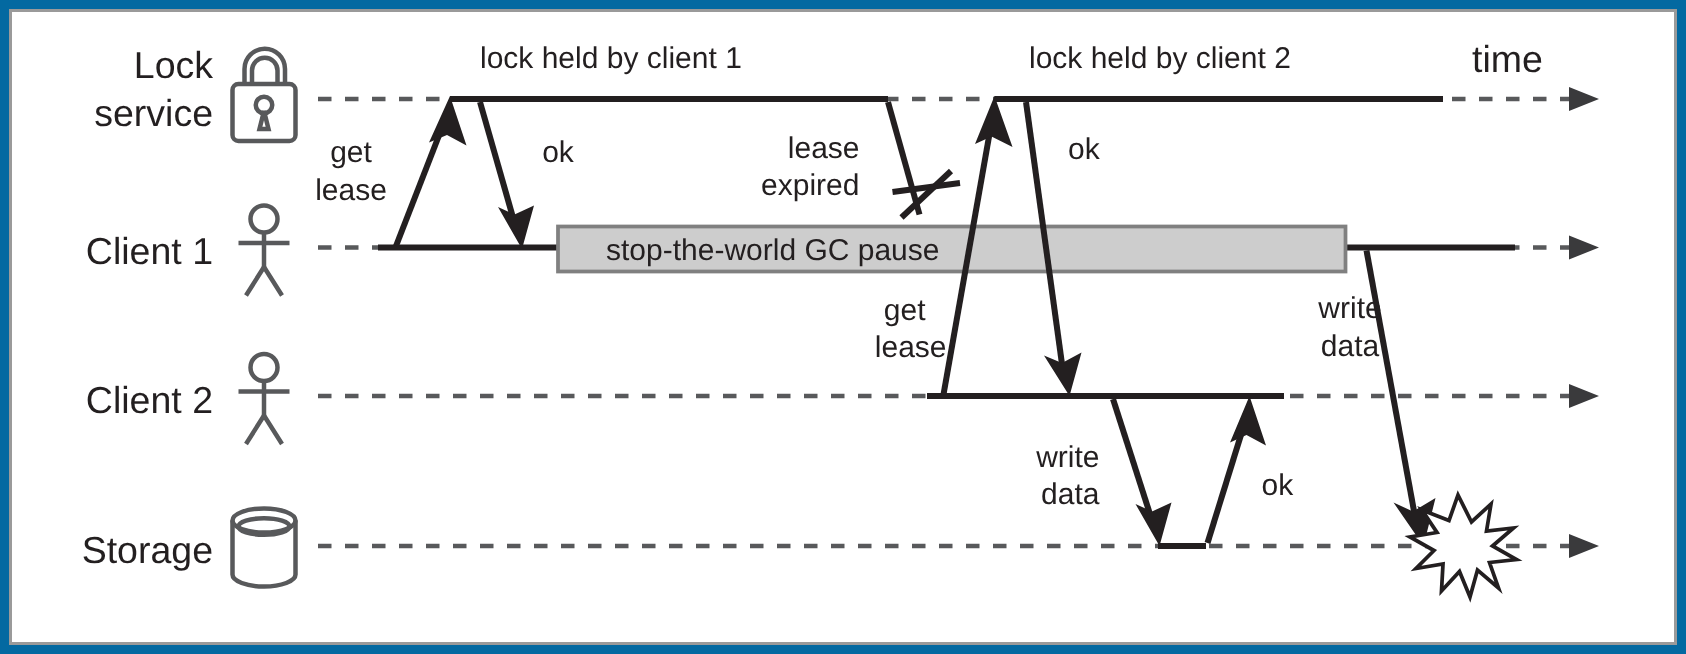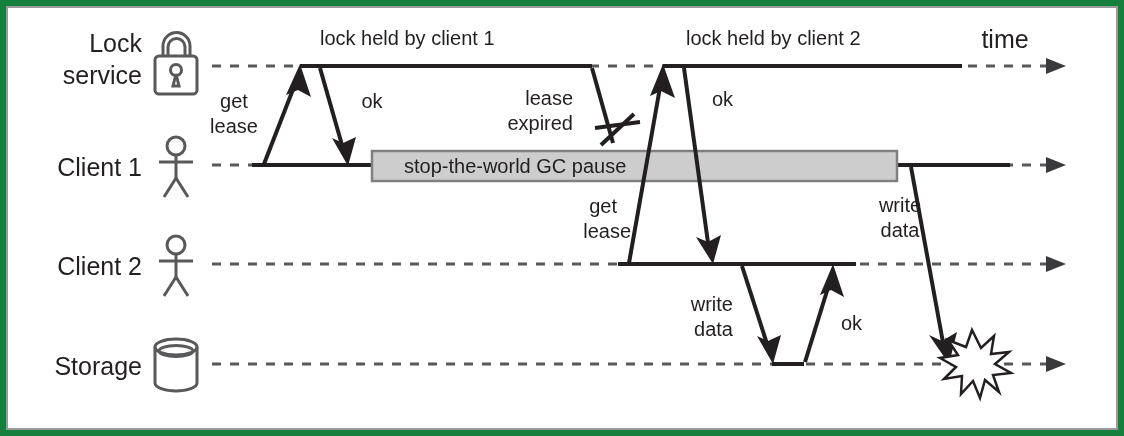--- a/index.html
+++ b/index.html
@@ -8,21 +8,21 @@
     background: #ffffff;
   }
   body {
     font-family: "Liberation Sans", sans-serif;
   }
   #frame {
     position: relative;
     width: 1124px;
     height: 436px;
     box-sizing: border-box;
-    background: #15803d;
+    background: #0369a1;
     overflow: hidden;
   }
   #diagram-border {
     position: absolute;
     left: 6px;
     top: 6px;
     width: 1112px;
     height: 424px;
     box-sizing: border-box;
     border: 2px solid #9a9a9a;

